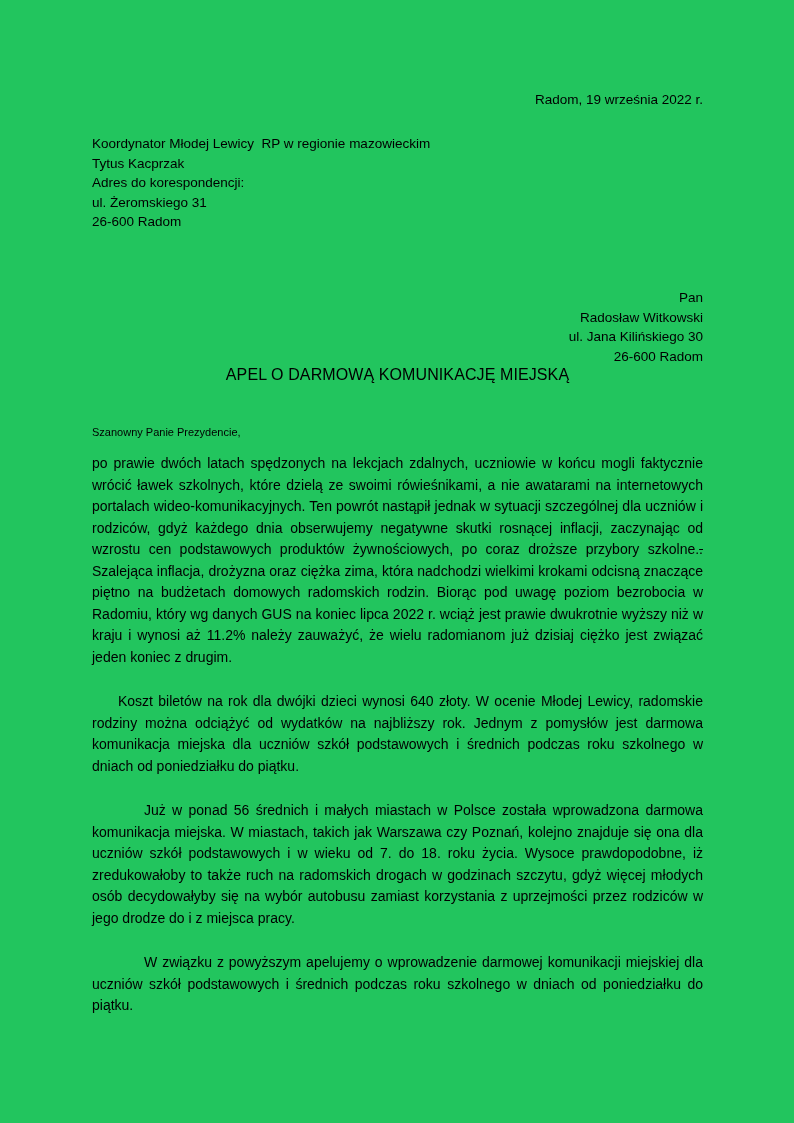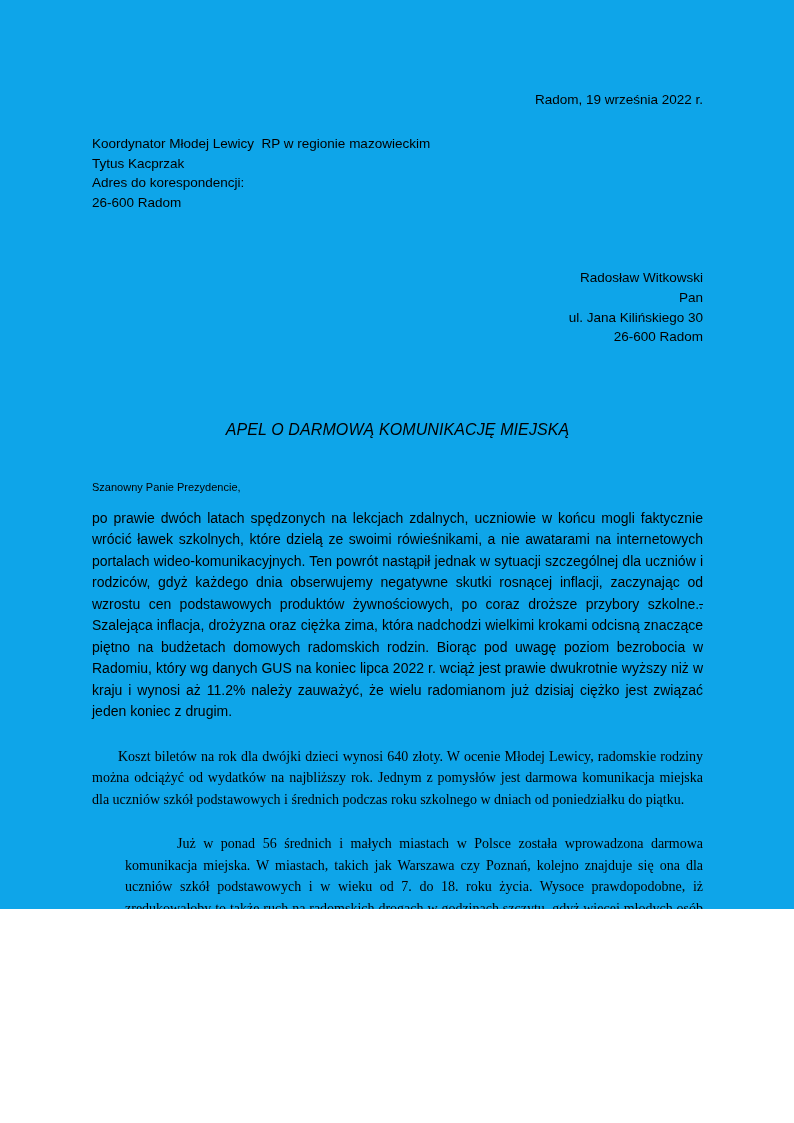--- a/index.html
+++ b/index.html
@@ -10,24 +10,24 @@
   body {
     width: 794px;
     height: 1123px;
     font-family: "Liberation Sans", sans-serif;
     color: #000000;
     -webkit-font-smoothing: antialiased;
   }
   .page {
     position: relative;
     width: 794px;
-    height: 909px;
+    height: 1123px;
     box-sizing: border-box;
     padding: 16px;
-    background: #0ea5e9;
+    background: #22c55e;
     overflow: hidden;
   }
   .content {
     position: absolute;
     left: 92px;
     top: 0;
     width: 611px;
   }
   .date-line {
     text-align: right;
@@ -42,79 +42,77 @@
   .sender div {
     white-space: pre-wrap;
   }
   .recipient {
     margin-top: 56px;
     text-align: right;
     font-size: 13.5px;
     line-height: 19.6px;
   }
   .title {
-    margin-top: 74px;
     text-align: center;
     font-size: 16px;
     letter-spacing: 0.1px;
-    font-style: italic;
   }
   .salutation {
     margin-top: 42px;
     font-size: 11px;
   }
   .body-par {
     margin-top: 15px;
     font-size: 14px;
     line-height: 21.5px;
     text-align: justify;
   }
   .body-par.indent-sm {
     text-indent: 26px;
   }
   .body-par.indent-lg {
     text-indent: 52px;
-    margin-left: 33px;
   }
   .body-par.gap-lg {
     margin-top: 23px;
-    font-family: Liberation Serif, serif;
   }
   .strike-token {
     text-decoration: line-through;
     text-decoration-thickness: 1px;
   }
 </style>
 </head>
 <body>
 
 <div class="page">
   <div class="content">
 
     <div class="date-line">Radom, 19 września 2022 r.</div>
 
     <div class="sender">
       <div>Koordynator Młodej Lewicy  RP w regionie mazowieckim</div>
       <div>Tytus Kacprzak</div>
       <div>Adres do korespondencji:</div>
+      <div>ul. Żeromskiego 31</div>
       <div>26-600 Radom</div>
     </div>
 
     <div class="recipient">
+      <div>Pan</div>
       <div>Radosław Witkowski</div>
-      <div>Pan</div>
       <div>ul. Jana Kilińskiego 30</div>
       <div>26-600 Radom</div>
     </div>
 
     <div class="title">APEL O DARMOWĄ KOMUNIKACJĘ MIEJSKĄ</div>
 
     <div class="salutation">Szanowny Panie Prezydencie,</div>
 
     <div class="body-par"><span>po prawie dwóch latach spędzonych na lekcjach zdalnych, uczniowie w końcu mogli faktycznie wrócić ławek szkolnych, które dzielą ze swoimi rówieśnikami, a nie awatarami na internetowych portalach wideo-komunikacyjnych.  Ten powrót nastąpił jednak w sytuacji szczególnej dla uczniów i rodziców, gdyż każdego dnia obserwujemy negatywne skutki rosnącej inflacji, zaczynając od wzrostu cen podstawowych produktów żywnościowych, po coraz droższe przybory szkolne.</span><span class="strike-token">.</span> <span>Szalejąca inflacja, drożyzna oraz ciężka zima, która nadchodzi wielkimi krokami odcisną znaczące piętno na budżetach domowych radomskich rodzin. Biorąc pod uwagę poziom bezrobocia w Radomiu, który wg danych GUS na koniec lipca 2022 r. wciąż jest prawie dwukrotnie wyższy niż w kraju i wynosi aż 11.2% należy zauważyć, że wielu radomianom już dzisiaj ciężko jest związać jeden koniec z drugim.</span></div>
 
     <div class="body-par indent-sm gap-lg">Koszt biletów na rok dla dwójki dzieci wynosi 640 złoty. W ocenie Młodej Lewicy, radomskie rodziny można odciążyć od wydatków na najbliższy rok. Jednym z pomysłów jest darmowa komunikacja miejska dla uczniów szkół podstawowych i średnich podczas roku szkolnego w dniach od poniedziałku do piątku.</div>
 
     <div class="body-par indent-lg gap-lg">Już w ponad 56 średnich i małych miastach w Polsce została wprowadzona darmowa komunikacja miejska. W miastach, takich jak Warszawa czy Poznań, kolejno znajduje się ona dla uczniów szkół podstawowych i w wieku od 7. do 18. roku życia. Wysoce prawdopodobne, iż zredukowałoby to także ruch na radomskich drogach w godzinach szczytu, gdyż więcej młodych osób decydowałyby się na wybór autobusu zamiast korzystania z uprzejmości przez rodziców w jego drodze do i z miejsca pracy.</div>
 
+    <div class="body-par indent-lg gap-lg">W związku z powyższym apelujemy o wprowadzenie darmowej komunikacji miejskiej dla uczniów szkół podstawowych i średnich podczas roku szkolnego w dniach od poniedziałku do piątku.</div>
 
   </div>
 </div>
 
 </body></html>

